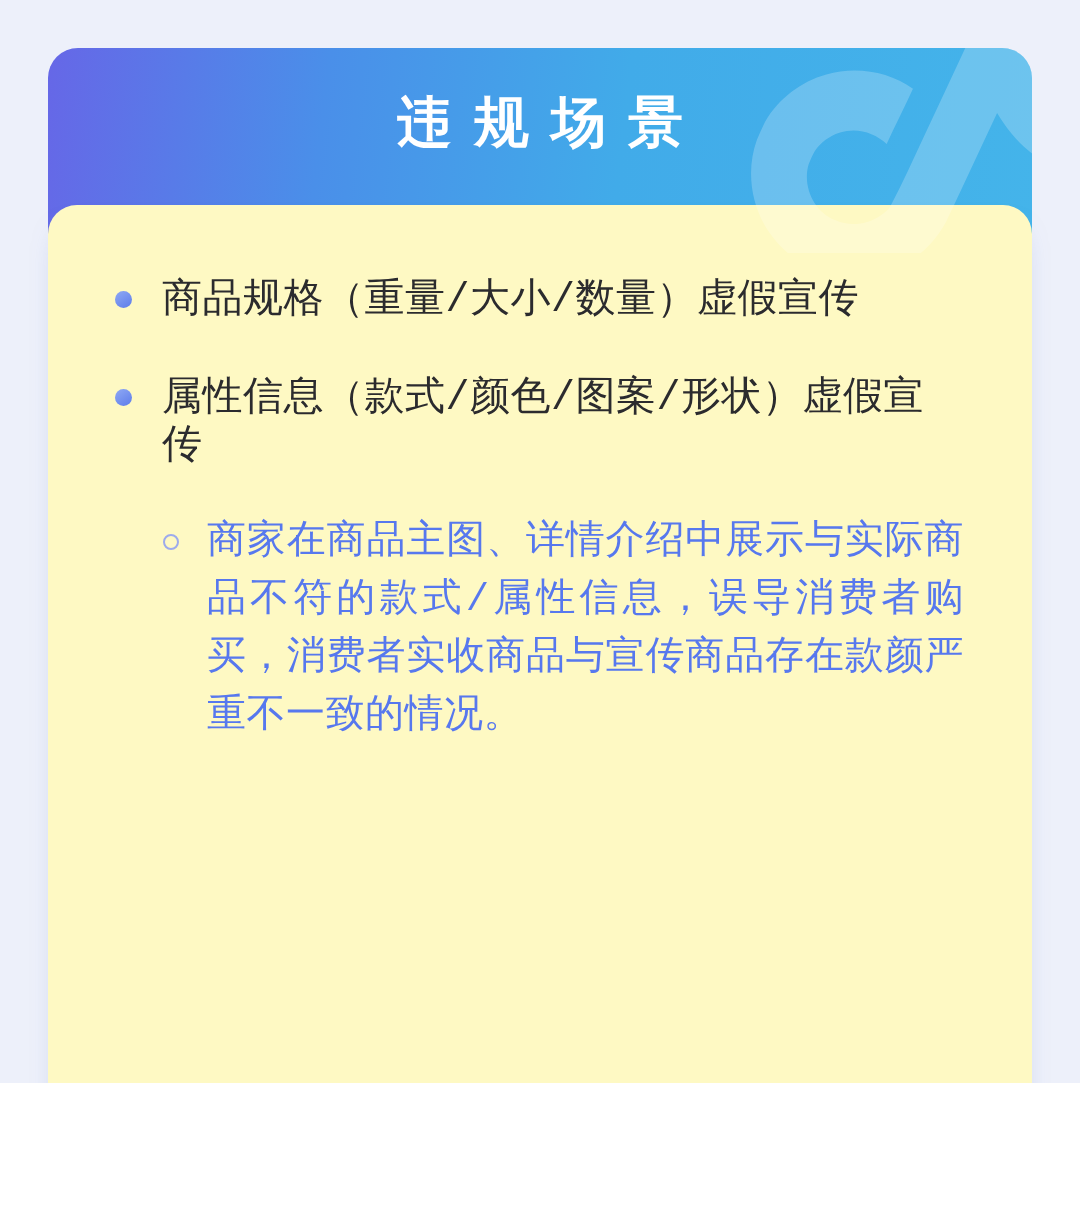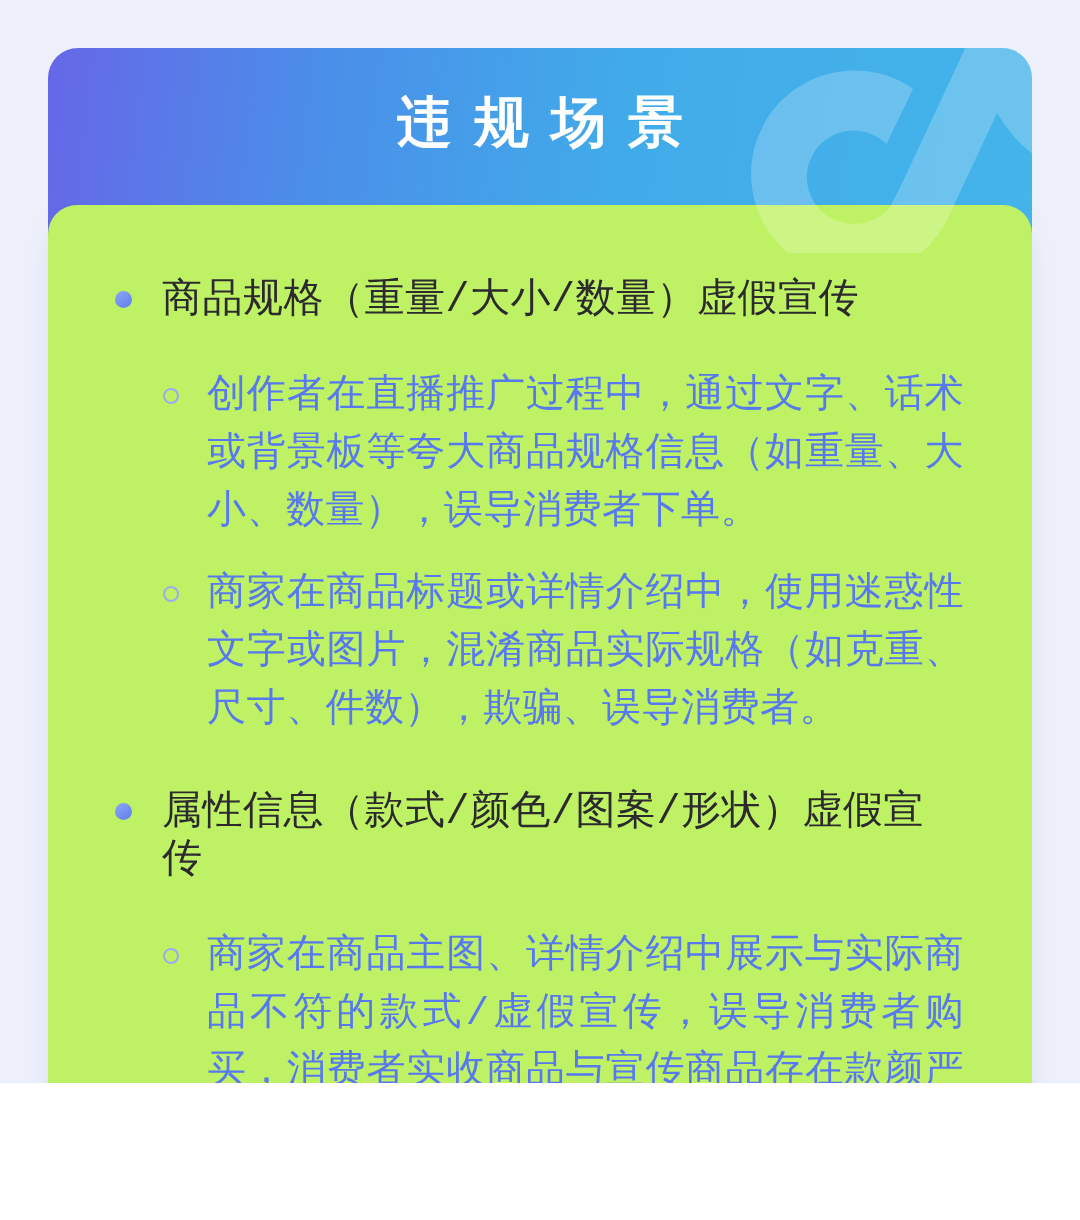--- a/index.html
+++ b/index.html
@@ -44,21 +44,21 @@
     top: -78px;
     width: 330px;
     height: 330px;
     transform: rotate(25deg);
     z-index: 1;
   }
   .watermark path { fill: rgba(255, 255, 255, 0.22); }
   .card-body {
     position: absolute;
     left: 0; right: 0; top: 157px; bottom: 0;
-    background: #bef264;
+    background: #fef9c3;
     border-radius: 29px;
     box-shadow: 0 16px 26px -12px rgba(125, 150, 215, 0.55);
     padding: 72px 68px 0 67px;
     box-sizing: border-box;
   }
   .section + .section { margin-top: 50px; }
   .section-title {
     display: flex;
     align-items: flex-start;
   }
@@ -115,40 +115,30 @@
       <div class="header-title">违规场景</div>
     </div>
 
     <div class="card-body">
 
       <div class="section">
         <div class="section-title">
           <span class="bullet-dot"></span>
           <span class="section-title-text">商品规格（重量/大小/数量）虚假宣传</span>
         </div>
-        <div class="points">
-          <div class="point">
-            <span class="ring-bullet"></span>
-            <span class="point-text">创作者在直播推广过程中，通过文字、话术或背景板等夸大商品规格信息（如重量、大小、数量），误导消费者下单。</span>
-          </div>
-          <div class="point">
-            <span class="ring-bullet"></span>
-            <span class="point-text">商家在商品标题或详情介绍中，使用迷惑性文字或图片，混淆商品实际规格（如克重、尺寸、件数），欺骗、误导消费者。</span>
-          </div>
-        </div>
       </div>
 
       <div class="section">
         <div class="section-title">
           <span class="bullet-dot"></span>
           <span class="section-title-text">属性信息（款式/颜色/图案/形状）虚假宣传</span>
         </div>
         <div class="points">
           <div class="point">
             <span class="ring-bullet"></span>
-            <span class="point-text">商家在商品主图、详情介绍中展示与实际商品不符的款式/虚假宣传，误导消费者购买，消费者实收商品与宣传商品存在款颜严重不一致的情况。</span>
+            <span class="point-text">商家在商品主图、详情介绍中展示与实际商品不符的款式/属性信息，误导消费者购买，消费者实收商品与宣传商品存在款颜严重不一致的情况。</span>
           </div>
         </div>
       </div>
 
     </div>
   </div>
 </div>
 
 </body></html>

